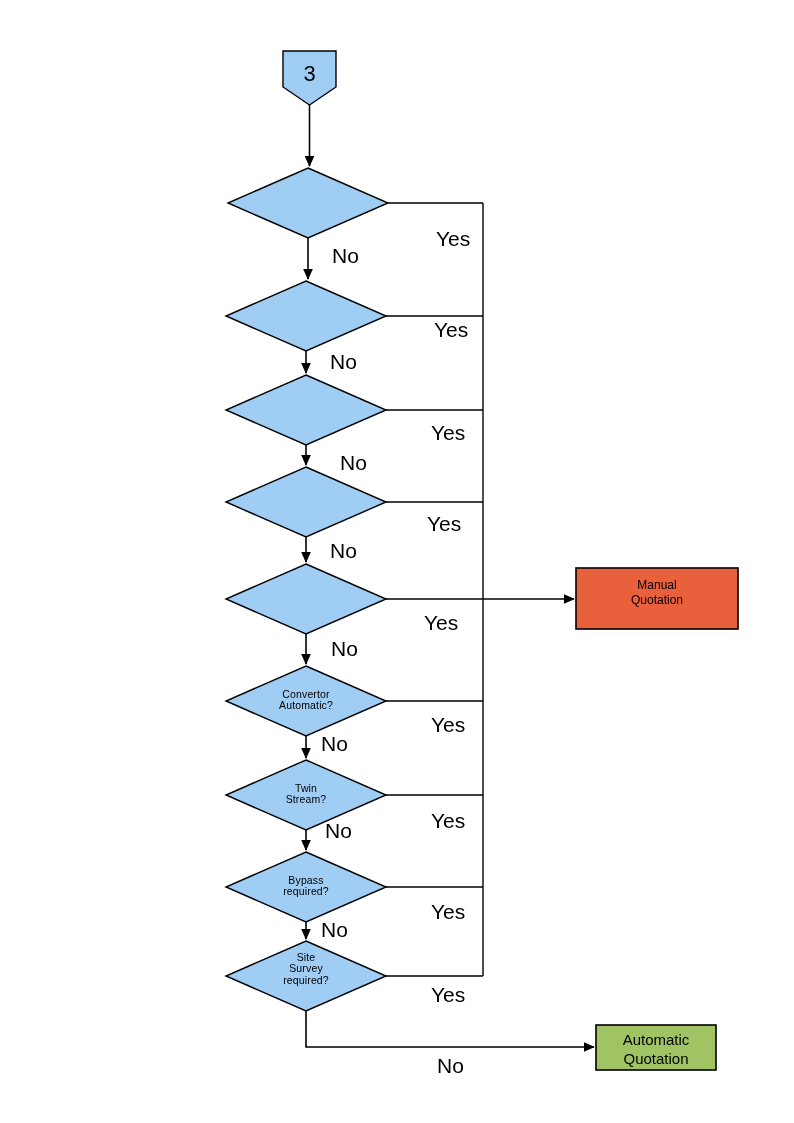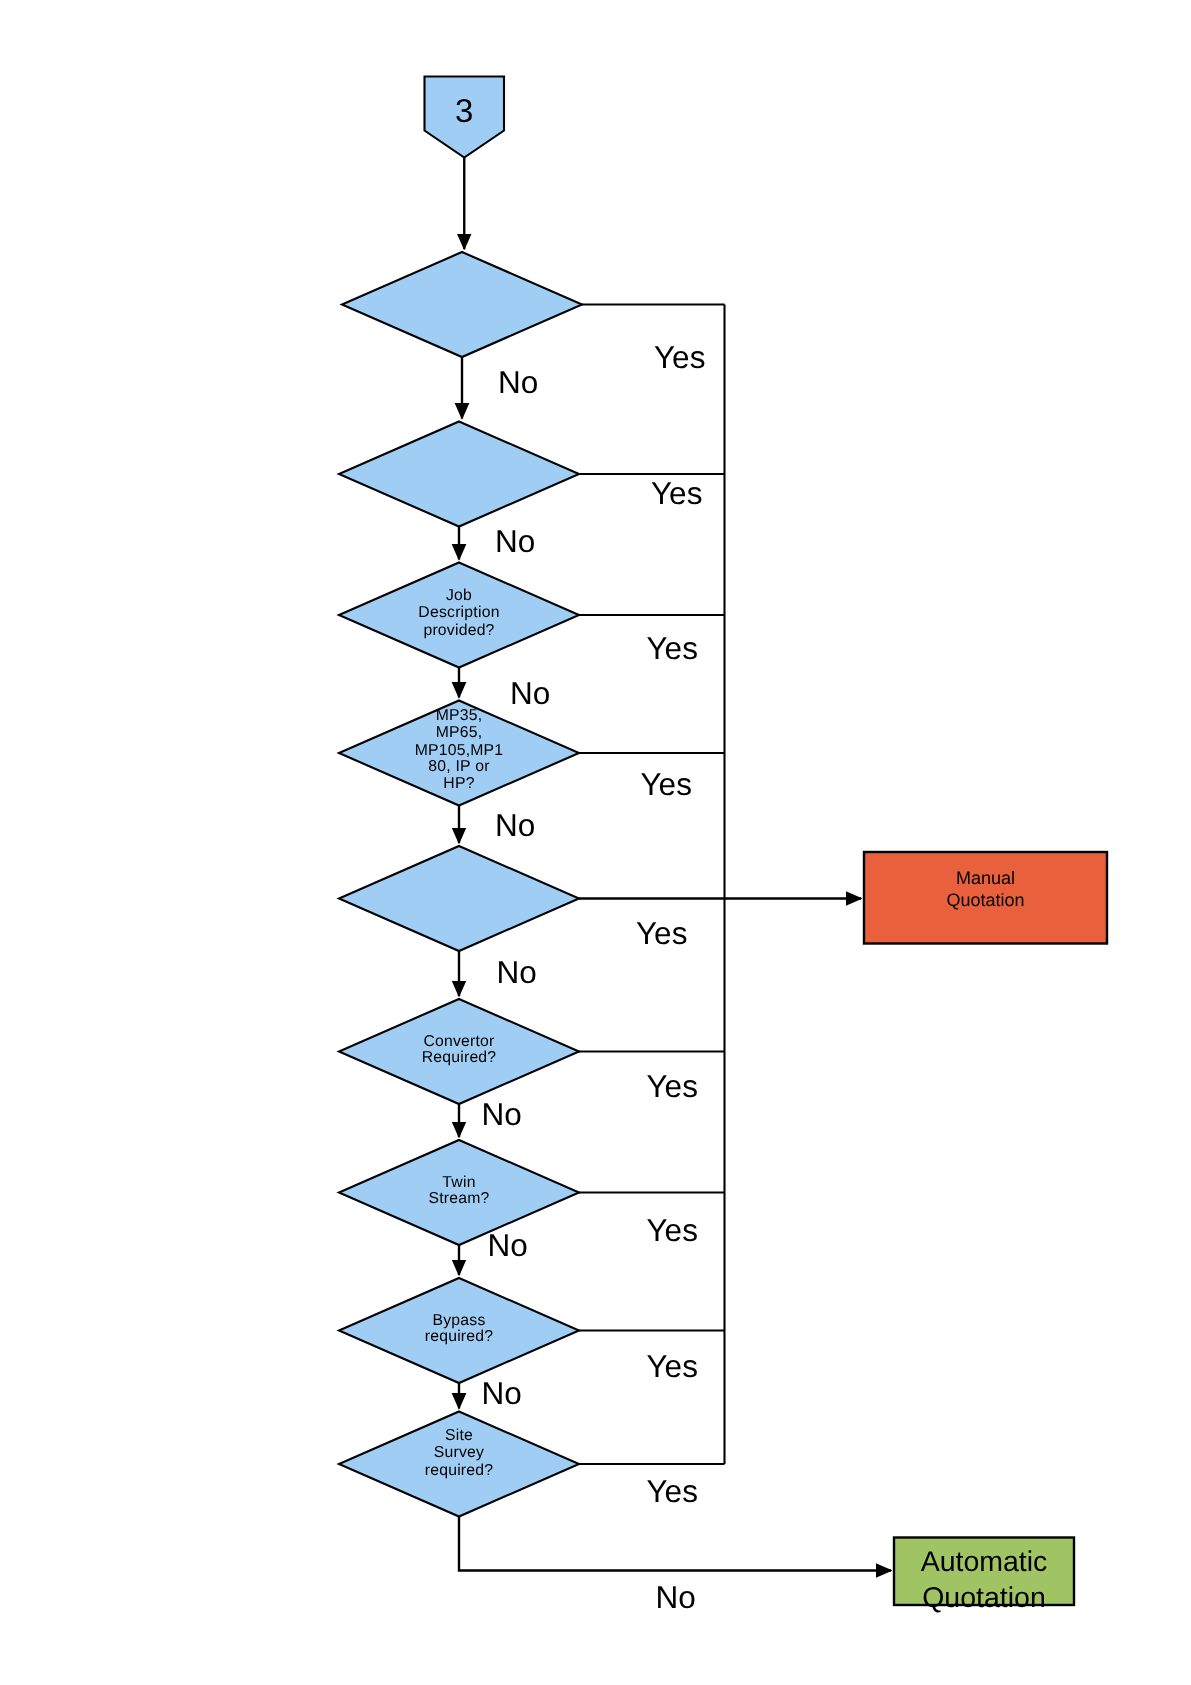--- a/index.html
+++ b/index.html
@@ -98,41 +98,33 @@
 
     <line x1="483" y1="203" x2="483" y2="976" stroke="#000000" stroke-width="1.4"></line>
 
     <line x1="386" y1="599" x2="574" y2="599" stroke="#000000" stroke-width="1.6" marker-end="url(#arrow)"></line>
 
     <path d="M 306 1011 L 306 1047 L 594 1047" fill="none" stroke="#000000" stroke-width="1.6" marker-end="url(#arrow)"></path>
   </svg>
 
   <div class="node-label start-label" style="left:283px; top:62px; width:53px;">3</div>
 
-  <div class="node-label diamond-label" style="left:246px; top:392px; width:120px;">Job
-Description
-provided?</div>
-  <div class="node-label diamond-label" style="left:252px; top:472px; width:108px;">MP35,
-MP65,
-MP105,MP1
-80, IP or
-HP?</div>
   <div class="node-label diamond-label" style="left:246px; top:689px; width:120px;">Convertor
-Required?</div>
+Automatic?</div>
   <div class="node-label diamond-label" style="left:246px; top:783px; width:120px;">Twin
 Stream?</div>
   <div class="node-label diamond-label" style="left:246px; top:875px; width:120px;">Bypass
 required?</div>
   <div class="node-label diamond-label" style="left:246px; top:952px; width:120px;">Site
 Survey
 required?</div>
 
   <div class="node-label terminal-label" style="left:576px; top:578px; width:162px; line-height:1.25;">Manual
 Quotation</div>
-  <div class="node-label terminal-label" style="left:596px; top:1030px; width:120px; font-size:19px; line-height:1.28;">Automatic
+  <div class="node-label terminal-label" style="left:596px; top:1030px; width:120px; font-size:15px; line-height:1.28;">Automatic
 Quotation</div>
 
   <div class="connector-label" style="left:436px; top:228px;">Yes</div>
   <div class="connector-label" style="left:434px; top:319px;">Yes</div>
   <div class="connector-label" style="left:431px; top:422px;">Yes</div>
   <div class="connector-label" style="left:427px; top:513px;">Yes</div>
   <div class="connector-label" style="left:424px; top:612px;">Yes</div>
   <div class="connector-label" style="left:431px; top:714px;">Yes</div>
   <div class="connector-label" style="left:431px; top:810px;">Yes</div>
   <div class="connector-label" style="left:431px; top:901px;">Yes</div>

